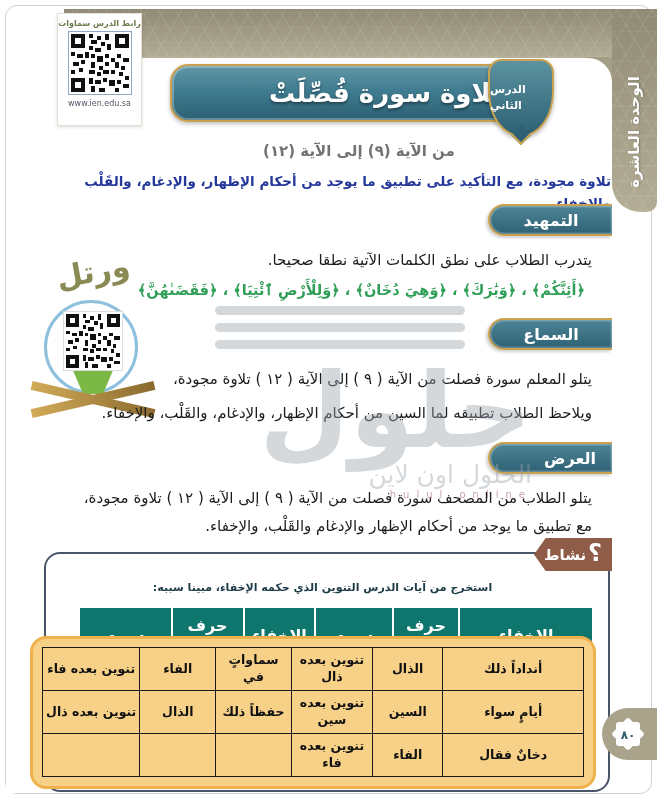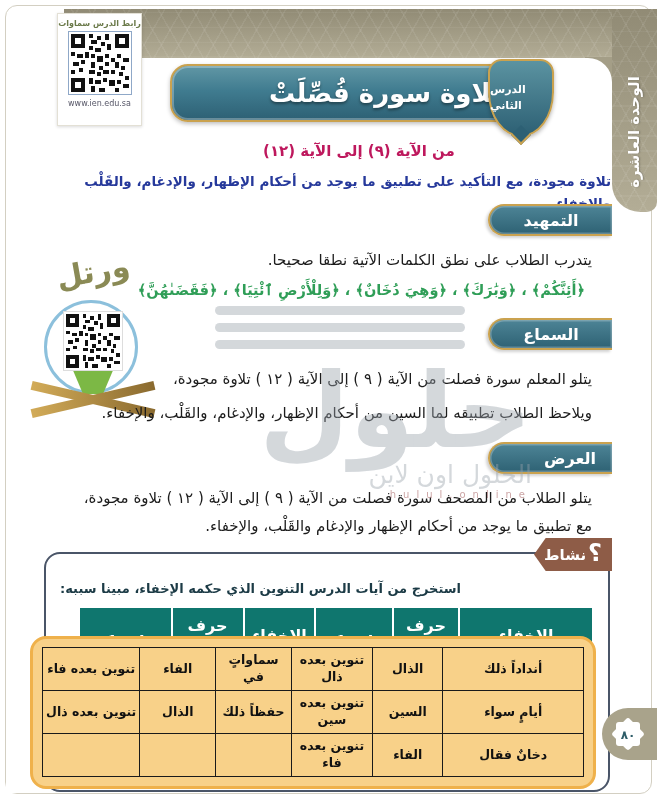--- a/index.html
+++ b/index.html
@@ -44,21 +44,21 @@
   .lesson-badge{position:absolute;top:59px;left:488px;width:66px;height:78px;z-index:5;
      background:linear-gradient(180deg,#5b93a1,#2d6074);border:2px solid #caa24f;
      border-radius:14px 14px 34px 34px / 14px 14px 46px 46px;
      display:flex;flex-direction:column;align-items:flex-end;justify-content:center;
      color:#fff;font-size:11px;font-weight:bold;line-height:1.5;box-sizing:border-box;
      box-shadow:0 2px 4px rgba(0,0,0,.3);}
   .lesson-badge::after{content:"";position:absolute;bottom:-7px;left:50%;width:12px;height:12px;
      background:#2d6074;border-right:2px solid #caa24f;border-bottom:2px solid #caa24f;
      transform:translateX(-50%) rotate(45deg);}
   .subtitle{position:absolute;top:142px;left:170px;width:378px;text-align:center;z-index:4;
-     color:#be185d;font-weight:bold;font-size:15px;}
+     color:#737373;font-weight:bold;font-size:15px;}
   .description{position:absolute;top:171px;right:46px;left:46px;text-align:right;z-index:4;
      color:#26399b;font-weight:bold;font-size:13.5px;line-height:1.6;}
 
   
   .tab{position:absolute;right:45px;width:124px;height:32px;z-index:4;
      background:linear-gradient(180deg,#4d8496,#2e6274);border:2px solid #caa24f;border-right:none;
      border-radius:16px 0 0 16px;color:#fff;font-weight:bold;font-size:16px;
      display:flex;align-items:center;justify-content:center;box-sizing:border-box;
      box-shadow:-2px 2px 3px rgba(0,0,0,.18), inset 0 0 0 1.5px rgba(255,255,255,.25);}
   .tab-tamheed{top:204px;} .tab-samaa{top:318px;} .tab-ard{top:442px;padding-left:38px;}
@@ -94,21 +94,21 @@
 
   
   .activity{position:absolute;top:552px;left:44px;width:566px;height:240px;z-index:3;
      border:2px solid #4a5568;border-radius:16px;background:#fff;box-sizing:border-box;}
   .activity-badge{position:absolute;top:538px;right:45px;width:78px;height:33px;z-index:5;
      background:#8e5c47;clip-path:polygon(0 50%,15% 0,100% 0,100% 100%,15% 100%);
      display:flex;align-items:center;justify-content:center;gap:2px;
      color:#fff;font-weight:bold;font-size:15px;}
   .activity-badge .q-mark{font-size:24px;font-weight:bold;line-height:1;margin-top:-3px;}
   .activity-instruction{position:absolute;top:581px;right:72px;left:60px;z-index:4;
-     text-align:left;font-weight:bold;font-size:13px;color:#1c3b46;}
+     text-align:center;font-weight:bold;font-size:11px;color:#1c3b46;}
 
   table.grid{border-collapse:collapse;direction:rtl;table-layout:fixed;}
   .header-table{position:absolute;top:606px;right:63px;width:516px;z-index:4;}
   .header-table th{background:#0f766e;color:#fff;font-size:16px;font-weight:bold;
      padding:8px 2px;border:2.5px solid #fff;}
   .grid col:nth-child(1){width:26%;} .grid col:nth-child(2){width:13%;}
   .grid col:nth-child(3){width:15%;} .grid col:nth-child(4){width:14%;}
   .grid col:nth-child(5){width:14%;} .grid col:nth-child(6){width:18%;}
 
   .answer-box{position:absolute;top:636px;left:30px;width:566px;height:153px;z-index:6;

